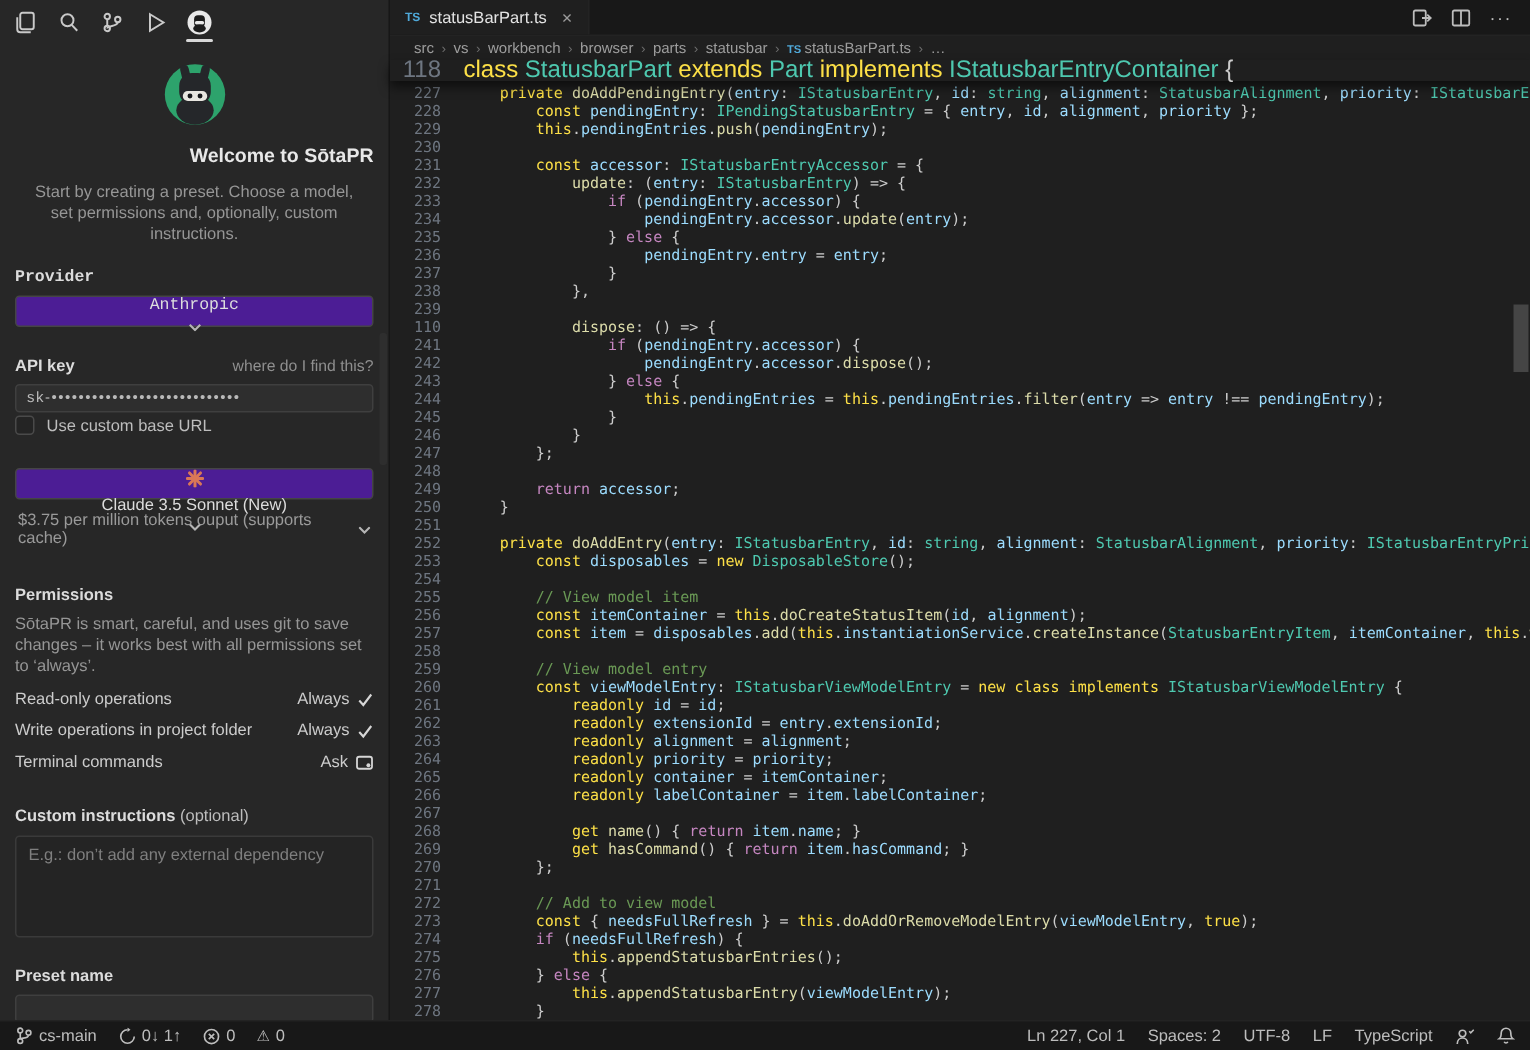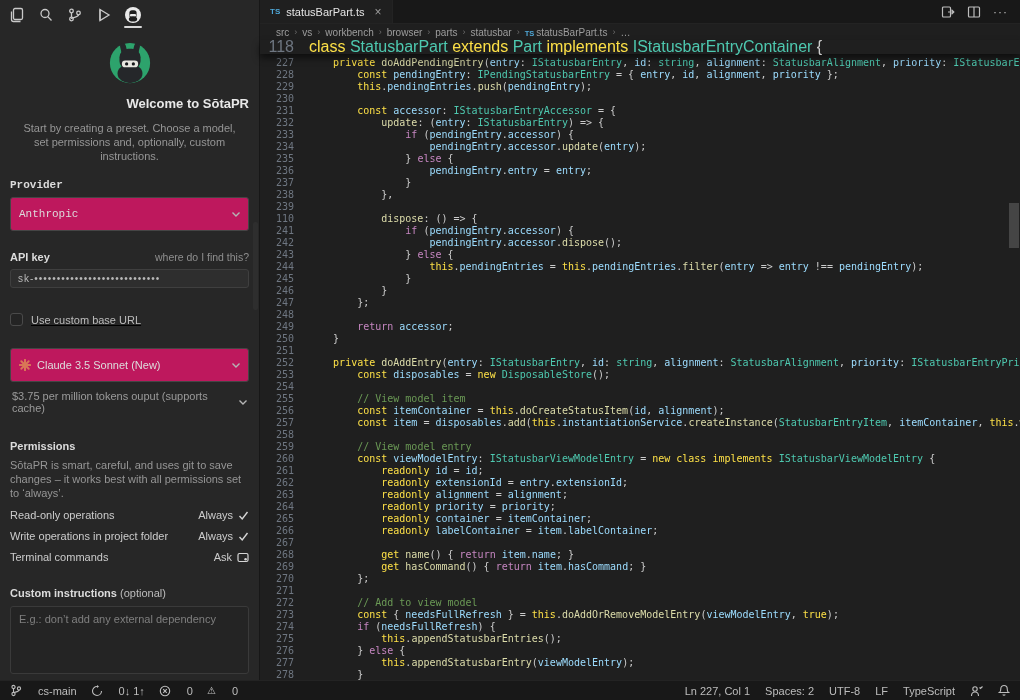--- a/index.html
+++ b/index.html
@@ -17,29 +17,29 @@
   .act-item svg { stroke:#c9c9c9; fill:none; stroke-width:1.3; }
   .act-item.active::after { content:""; position:absolute; left:2px; right:2px; bottom:-1px;
     height:2px; background:#d8d8d8; border-radius:1px; }
   .panel { flex:1; padding:6px 10px 0 10px; overflow:hidden; }
   .logo-wrap { display:flex; justify-content:center; margin-top:6px; }
   .welcome-title { text-align:right; color:#e8e8e8; font-size:13px; font-weight:700; margin-top:10px; }
   .welcome-desc { text-align:center; color:#969696; font-size:11px; line-height:14px; margin:10px 6px 0 6px; }
   .fld-label { color:#dcdcdc; font-size:11px; font-weight:700; }
   .row-between { display:flex; justify-content:space-between; align-items:baseline; }
   .help-link { color:#8f8f8f; font-size:10.5px; cursor:pointer; }
-  .select { margin-top:6px; height:21px; background:#be185d; border:1px solid #454545; border-radius:3px;
-    display:flex; align-items:center; padding:16px 8px; color:#dddddd; font-size:11px; cursor:pointer; gap:6px; }
+  .select { margin-top:6px; height:21px; background:#4c1d95; border:1px solid #454545; border-radius:3px;
+    display:flex; align-items:center; padding:0 8px; color:#dddddd; font-size:11px; cursor:pointer; gap:6px;flex-direction:column; }
   .select .grow { flex:1; }
   .chev { width:8px; height:5px; flex:none; }
   .chev polyline { fill:none; stroke:#b5b5b5; stroke-width:1.4; }
   .text-input { margin-top:6px; height:19px; background:#2e2e2e; border:1px solid #3f3f3f; border-radius:3px;
     display:flex; align-items:center; padding:0 7px; color:#b9b9b9; font-size:10px; letter-spacing:1px; }
   .text-input.normal { font-size:11px; letter-spacing:0; color:#d6d6d6; }
-  .check-row { display:flex; align-items:center; gap:8px; margin-top:25px; cursor:pointer;text-decoration:underline; }
+  .check-row { display:flex; align-items:center; gap:8px; margin-top:2px; cursor:pointer; }
   .checkbox { width:13px; height:13px; background:#242424; border:1px solid #4a4a4a; border-radius:3px; }
   .check-label { color:#bdbdbd; font-size:11px; }
   .price-row { display:flex; justify-content:space-between; align-items:center; margin-top:8px; padding:0 2px; }
   .price-note { color:#9a9a9a; font-size:11px; }
   .perm-note { color:#969696; font-size:11px; line-height:14px; margin-top:6px; }
   .perm-row { display:flex; justify-content:space-between; align-items:center; margin-top:9px; }
   .perm-label { color:#cccccc; font-size:11px; }
   .perm-value { color:#cccccc; font-size:11px; display:flex; align-items:center; gap:5px; }
   .perm-value svg { flex:none; }
   .optional { font-weight:400; color:#bdbdbd; }
@@ -74,21 +74,21 @@
   .lc { margin-left:15px; tab-size:4; }
   .sticky { background:#1f1f1f; box-shadow:0 4px 7px rgba(0,0,0,0.55); position:relative; z-index:3;
     height:14px; padding-top:1px; margin-bottom:3px; }
   .tk-kw { color:#fde047;text-align:center; } .tk-ctl { color:#c586c0; } .tk-ty { color:#4ec9b0; }
   .tk-fn { color:#dcdcaa; } .tk-v { color:#9cdcfe; } .tk-p { color:#cccccc; } .tk-cm { color:#6a9955; }
   .vscroll { position:absolute; right:1px; top:146px; width:10px; height:45px; background:#454545; }
 
   
   .status-bar { height:20px; background:#181818; border-top:1px solid #232323; display:flex;
     align-items:center; padding:0 10px; color:#bdbdbd; font-size:11px; }
-  .sb-item { display:flex; align-items:center; gap:16px; margin-right:14px; cursor:pointer; }
+  .sb-item { display:flex; align-items:center; gap:4px; margin-right:14px; cursor:pointer; }
   .sb-item svg { stroke:#bdbdbd; fill:none; stroke-width:1.1; }
   .sb-right { margin-left:auto; display:flex; align-items:center; }
   .sb-right .sb-item { margin-right:0; margin-left:15px; }
   .warn-glyph { font-size:10px; }
 </style>
 </head>
 <body>
 
 <div class="app">
   <div class="main">

